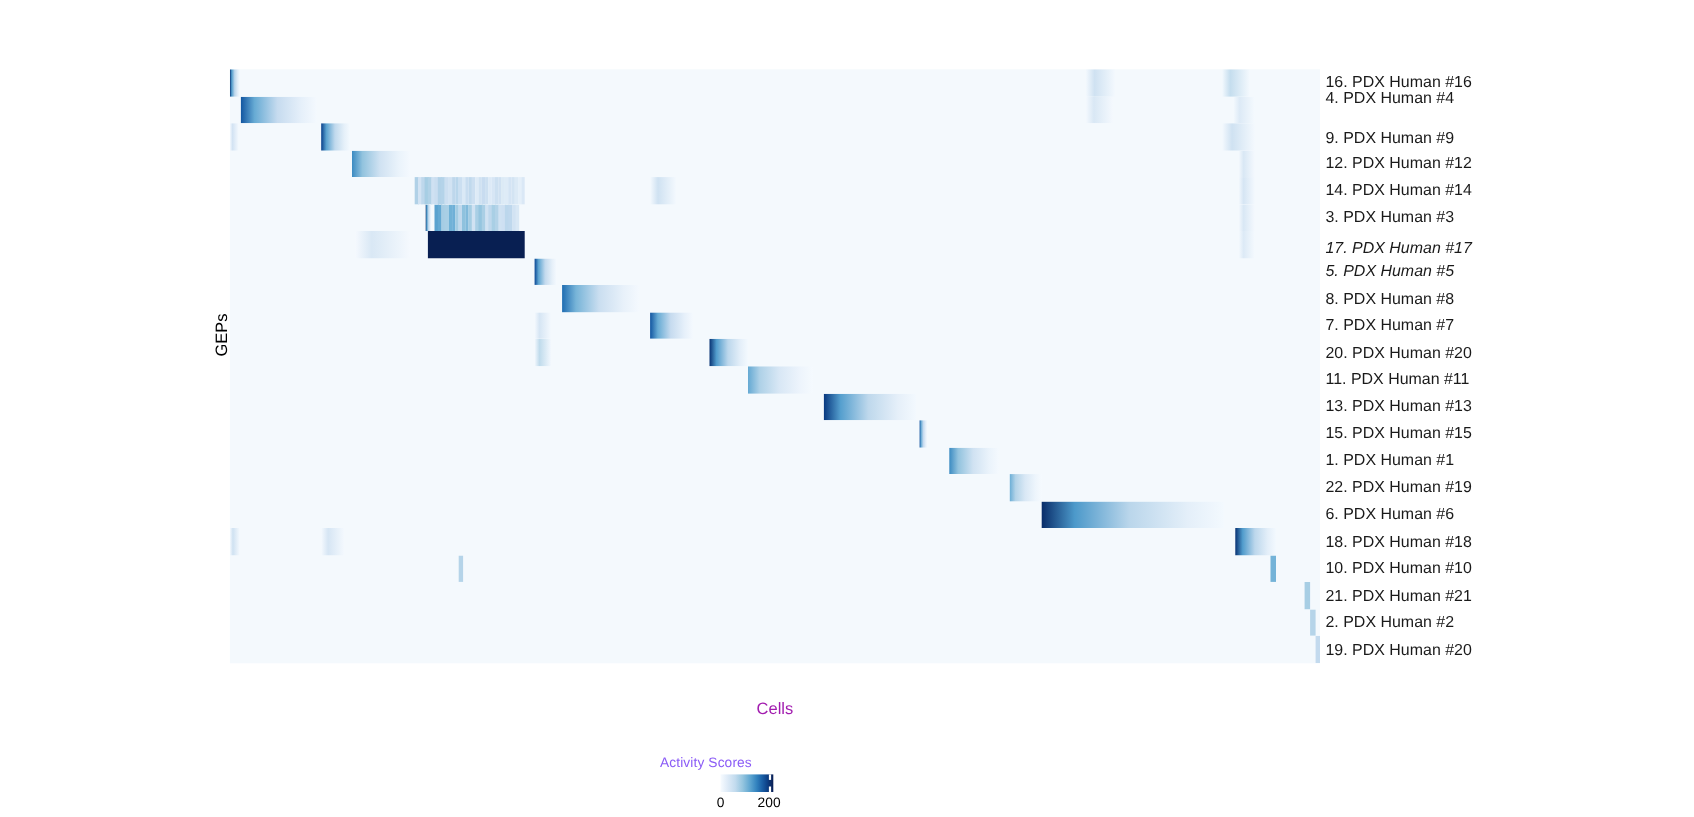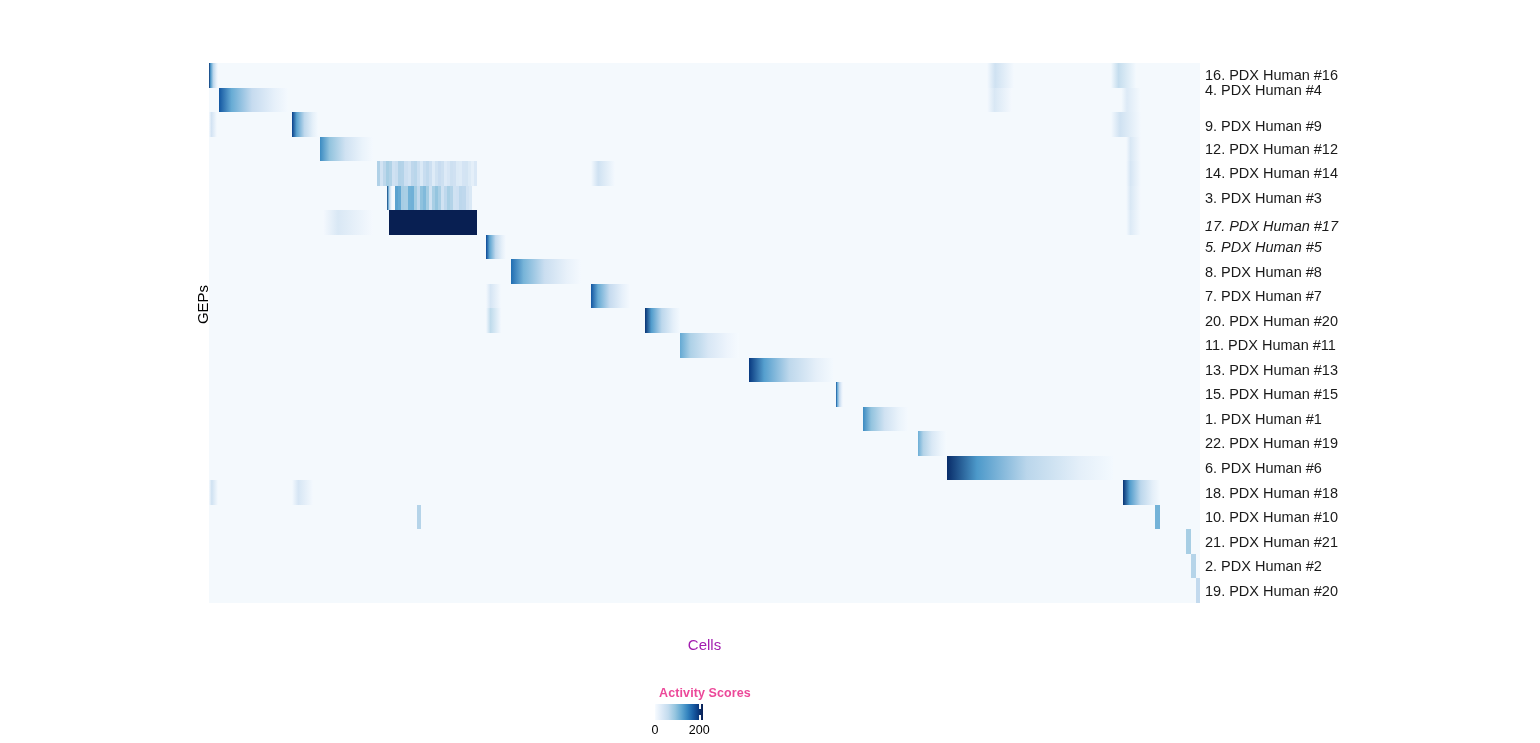--- a/index.html
+++ b/index.html
@@ -94,24 +94,23 @@
     left: 600px;
     top: 686px;
     width: 210px;
     height: 56px;
   }
   #legend-title {
     position: absolute;
     left: 0;
     top: 0;
     width: 210px;
-    text-align: center;
     font-size: 12.5px;
-    font-weight: bold;
-    color: #ec4899;
+    font-weight: normal;
+    color: #8b5cf6;
     letter-spacing: 0.1px;
   }
   #legend-bar {
     position: absolute;
     left: 55px;
     top: 18px;
     width: 48px;
     height: 16px;
     background: linear-gradient(to right,
       #f7fbff 0%,

